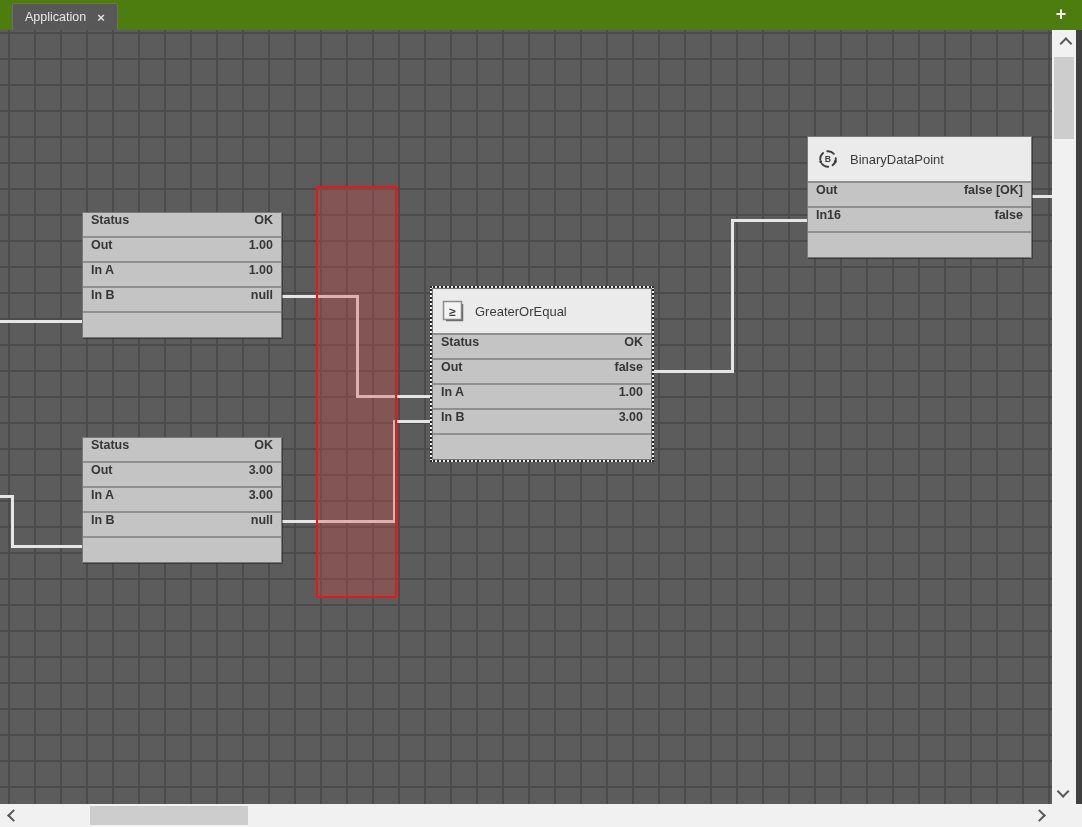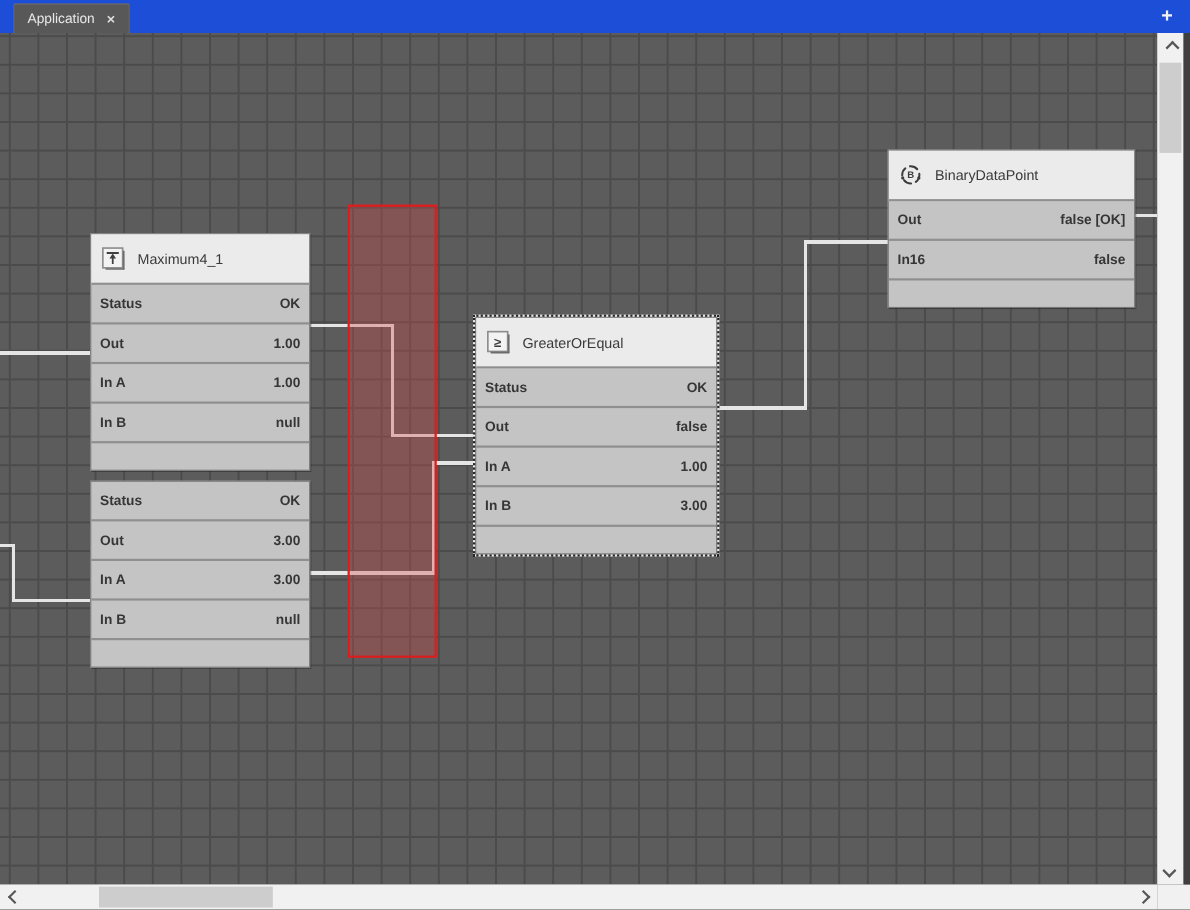--- a/index.html
+++ b/index.html
@@ -3,21 +3,21 @@
 <meta charset="utf-8">
 <style>
   html,body{margin:0;padding:0;}
   body{
     width:1082px;height:827px;position:relative;overflow:hidden;
     background:#3f3f3f;
     font-family:"Liberation Sans",sans-serif;
     -webkit-font-smoothing:antialiased;
   }
   
-  .tabbar{position:absolute;left:0;top:0;width:1082px;height:30px;background:#1d4ed8;}
+  .tabbar{position:absolute;left:0;top:0;width:1082px;height:30px;background:#4d7c0f;}
   .tab{
     position:absolute;left:12px;top:3px;height:27px;box-sizing:border-box;
     background:#585858;border:1px solid #6e6e6e;border-bottom:none;
     border-radius:2px 2px 0 0;color:#e8e8e8;font-size:12.5px;
     display:flex;align-items:center;gap:11px;padding:0 12px;cursor:pointer;
   }
   .tab-close{color:#e0e0e0;font-weight:bold;font-size:13px;line-height:1;cursor:pointer;}
   .add-btn{
     position:absolute;right:11px;top:4px;width:20px;height:20px;color:#f2f2f2;
     font-size:18px;font-weight:bold;text-align:center;line-height:20px;cursor:pointer;
@@ -43,22 +43,22 @@
     box-shadow:0 0 0 2px #ececec,2px 2px 0 rgba(25,25,25,.35);
   }
   .block-header{
     height:46px;box-sizing:border-box;background:#ebebeb;
     border-bottom:2px solid #8f8f8f;
     display:flex;align-items:center;padding:0 9px;
   }
   .block-icon{width:22px;height:22px;margin-right:11px;flex:0 0 auto;display:flex;align-items:center;justify-content:center;}
   .block-title{font-size:13px;color:#3a3a3a;white-space:nowrap;}
   .block-row{
-    height:36px;box-sizing:border-box;border-bottom:2px solid #8f8f8f;
-    display:flex;align-items:center;justify-content:space-between;
+    height:25px;box-sizing:border-box;border-bottom:2px solid #8f8f8f;
+    display:flex;align-items:flex-start;justify-content:space-between;
     padding:0 8px;font-size:12.5px;font-weight:bold;color:#363636;
   }
   .block-footer{height:24px;}
   
   .selection-rect{position:absolute;box-sizing:border-box;}
   
   .vscroll{position:absolute;left:1052px;top:30px;width:24px;height:774px;background:#f1f1f1;}
   .hscroll{position:absolute;left:0;top:804px;width:1052px;height:23px;background:#f1f1f1;}
   .scroll-corner{position:absolute;left:1052px;top:804px;width:30px;height:23px;background:#f1f1f1;}
   .right-strip{position:absolute;left:1076px;top:30px;width:6px;height:774px;background:#3f3f3f;}
@@ -89,33 +89,20 @@
 <div class="canvas" id="canvas">
     <svg width="1052" height="774" class="wires">
       <polyline points="0,291 82,291" fill="none" stroke="#e5e5e5" stroke-width="3" shape-rendering="crispEdges"></polyline>
       <polyline points="0,466 12,466 12,516 82,516" fill="none" stroke="#e5e5e5" stroke-width="3" shape-rendering="crispEdges"></polyline>
       <polyline points="282,266 357,266 357,366 432,366" fill="none" stroke="#e5e5e5" stroke-width="3" shape-rendering="crispEdges"></polyline>
       <polyline points="282,491 394,491 394,391 432,391" fill="none" stroke="#e5e5e5" stroke-width="3" shape-rendering="crispEdges"></polyline>
       <polyline points="652,341 732,341 732,190 807,190" fill="none" stroke="#e5e5e5" stroke-width="3" shape-rendering="crispEdges"></polyline>
       <polyline points="1032,166 1052,166" fill="none" stroke="#e5e5e5" stroke-width="3" shape-rendering="crispEdges"></polyline>
     </svg>
     <div class="block" style="left: 82px; top: 182px; width: 200px;">
-      <div class="block-header">
-        <span class="block-icon">
-          <svg width="22" height="22" viewBox="0 0 22 22">
-            <rect x="1.5" y="1.5" width="18" height="18" fill="#f3f3f3" stroke="#8d8d8d" stroke-width="1.5"></rect>
-            <line x1="20.5" y1="4" x2="20.5" y2="21" stroke="#6d6d6d" stroke-width="1.5"></line>
-            <line x1="4" y1="20.5" x2="21" y2="20.5" stroke="#6d6d6d" stroke-width="1.5"></line>
-            <line x1="5" y1="6" x2="16" y2="6" stroke="#404040" stroke-width="1.6"></line>
-            <line x1="10.5" y1="8" x2="10.5" y2="16" stroke="#404040" stroke-width="1.6"></line>
-            <path d="M10.5 6.5 L7.5 11 L13.5 11 Z" fill="#404040"></path>
-          </svg>
-        </span>
-        <span class="block-title">Maximum4_1</span>
-      </div>
       <div class="block-row">
         <span>Status</span>
         <span>OK</span>
       </div>
       <div class="block-row">
         <span>Out</span>
         <span>1.00</span>
       </div>
       <div class="block-row">
         <span>In A</span>

